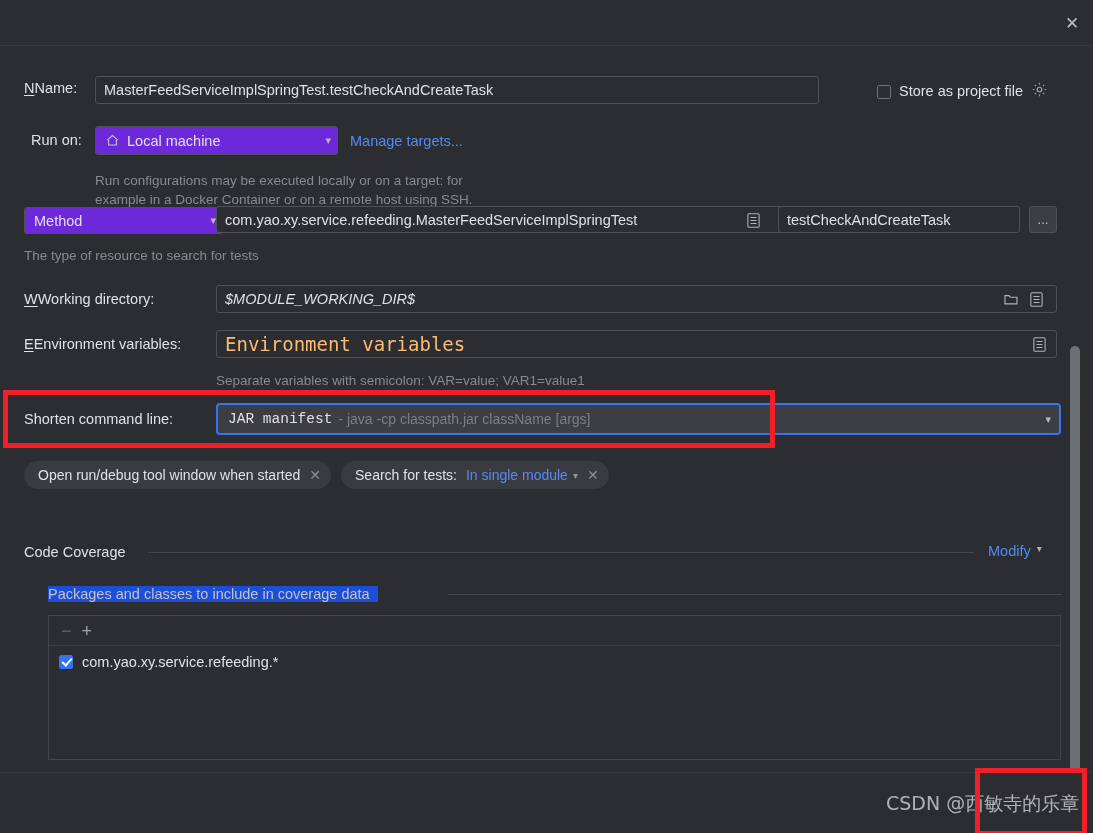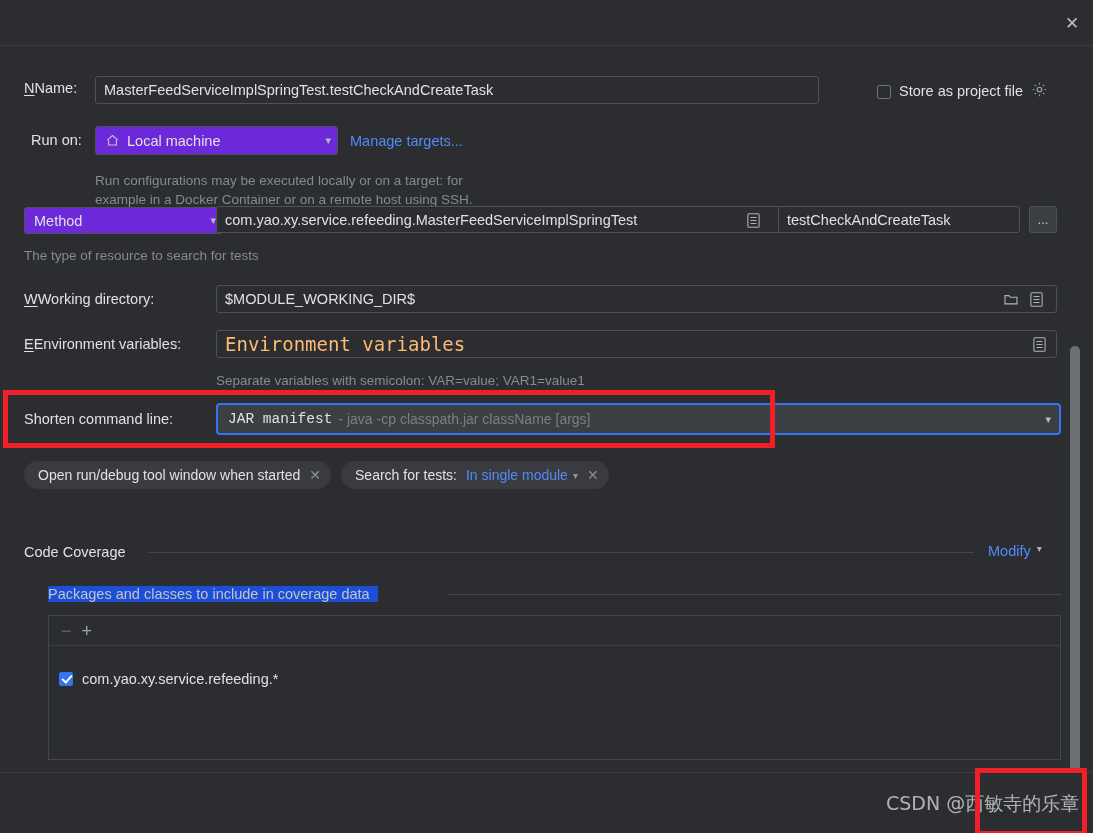--- a/index.html
+++ b/index.html
@@ -77,21 +77,21 @@
   #class-icon-btn { position: absolute; left: 742px; top: 207px; }
   #method-field { position: absolute; left: 778px; top: 206px; width: 242px; height: 27px; }
   #method-ellipsis {
     position: absolute; left: 1029px; top: 206px; width: 28px; height: 27px;
     background: #3b3e43; border: 1px solid #4e5157; border-radius: 3px;
     display: flex; align-items: center; justify-content: center; color: #c3c6cc; font-size: 13px;
   }
   #resource-hint { position: absolute; left: 24px; top: 248px; }
 
   #wd-label { left: 24px; top: 292px; }
-  #wd-field { position: absolute; left: 216px; top: 285px; width: 841px; height: 28px; }
+  #wd-field { position: absolute; left: 216px; top: 285px; width: 841px; height: 28px; font-style: italic; }
   #wd-icons { position: absolute; left: 1000px; top: 286px; display: flex; align-items: center; gap: 3px; }
 
   #env-label { left: 24px; top: 337px; }
   #env-field { position: absolute; left: 216px; top: 330px; width: 841px; height: 28px; }
   #env-icons { position: absolute; left: 1028px; top: 331px; display: flex; align-items: center; }
   #env-hint { position: absolute; left: 216px; top: 373px; }
 
   
   #shorten-label { left: 24px; top: 412px; }
   #shorten-combo {
@@ -127,21 +127,21 @@
     position: absolute; left: 48px; top: 615px; width: 1013px; height: 145px;
     border: 1px solid #43464c; background: #2b2d30;
   }
   #pkg-toolbar {
     position: absolute; left: 0; top: 0; width: 100%; height: 30px;
     display: flex; align-items: center; gap: 10px; padding-left: 12px;
     border-bottom: 1px solid #3b3e43;
   }
   .tb-icon { color: #9fa3aa; font-size: 18px; cursor: pointer; line-height: 1; }
   .tb-icon.dim { color: #62666d; }
-  #pkg-list { position: absolute; left: 0; top: 31px; width: 100%; padding: 21px 0 0 10px; }
+  #pkg-list { position: absolute; left: 0; top: 31px; width: 100%; padding: 4px 0 0 10px; }
   .pkg-item { display: flex; align-items: center; gap: 9px; height: 22px; font-size: 14.5px; color: #dfe1e5; }
 
   
   #scrollbar {
     position: absolute; left: 1070px; top: 346px; width: 10px; height: 444px;
     background: #6b6f76; border-radius: 5px;
   }
 
   
   #bottom-divider { position: absolute; left: 0; top: 772px; width: 1093px; height: 1px; background: #393b40; }

